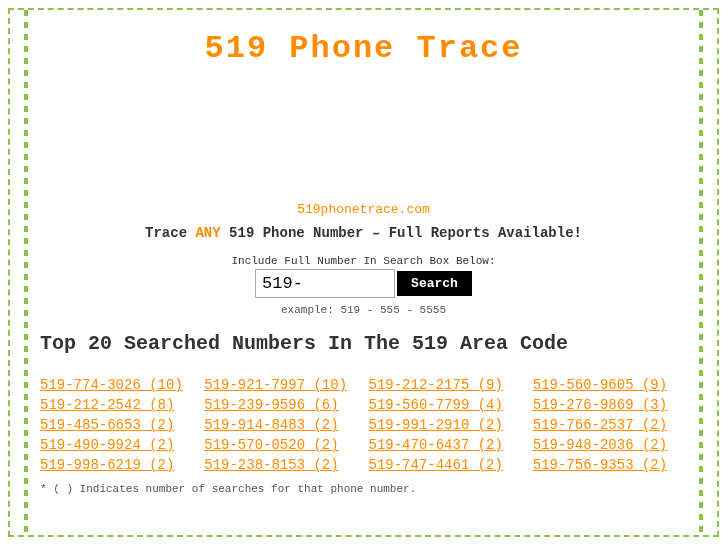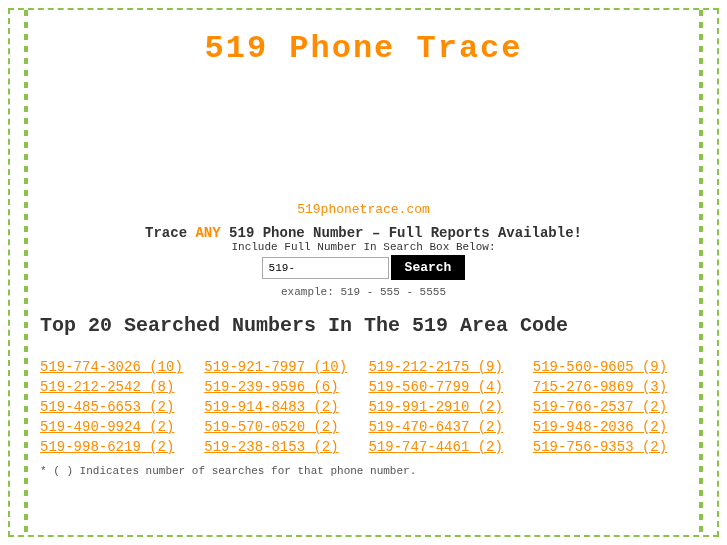--- a/index.html
+++ b/index.html
@@ -53,20 +53,21 @@
     .site-url {
       text-align: center;
       color: #FF8C00;
       font-size: 13px;
       margin-bottom: 8px;
     }
     .tagline {
       text-align: center;
       font-size: 14px;
       font-weight: bold;
+      margin-bottom: 14px;
       color: #333;
     }
     .tagline .any {
       color: #FF8C00;
     }
     .search-label {
       text-align: center;
       font-size: 11px;
       margin-bottom: 2px;
       color: #333;
@@ -74,22 +75,22 @@
     .search-row {
       display: flex;
       align-items: center;
       justify-content: center;
       margin-bottom: 6px;
     }
     .search-input {
       border: 1px solid #aaa;
       padding: 4px 6px;
       font-family: 'Courier New', Courier, monospace;
-      font-size: 11px;
-      width: 127px;
+      font-size: 17px;
+      width: 140px;
       outline: none;
     }
     .search-button {
       background: #000000;
       color: #fff;
       border: none;
       padding: 5px 14px;
       font-family: 'Courier New', Courier, monospace;
       font-size: 13px;
       font-weight: bold;
@@ -157,21 +158,21 @@
   <div class="top20-title">Top 20 Searched Numbers In The 519 Area Code</div>
 
   <div class="numbers-grid" id="numbers-grid">
   <a class="number-link" href="#">519-774-3026 (10)</a>
       <a class="number-link" href="#">519-921-7997 (10)</a>
       <a class="number-link" href="#">519-212-2175 (9)</a>
       <a class="number-link" href="#">519-560-9605 (9)</a>
       <a class="number-link" href="#">519-212-2542 (8)</a>
       <a class="number-link" href="#">519-239-9596 (6)</a>
       <a class="number-link" href="#">519-560-7799 (4)</a>
-      <a class="number-link" href="#">715-276-9869 (3)</a>
+      <a class="number-link" href="#">519-276-9869 (3)</a>
       <a class="number-link" href="#">519-485-6653 (2)</a>
       <a class="number-link" href="#">519-914-8483 (2)</a>
       <a class="number-link" href="#">519-991-2910 (2)</a>
       <a class="number-link" href="#">519-766-2537 (2)</a>
       <a class="number-link" href="#">519-490-9924 (2)</a>
       <a class="number-link" href="#">519-570-0520 (2)</a>
       <a class="number-link" href="#">519-470-6437 (2)</a>
       <a class="number-link" href="#">519-948-2036 (2)</a>
       <a class="number-link" href="#">519-998-6219 (2)</a>
       <a class="number-link" href="#">519-238-8153 (2)</a>

